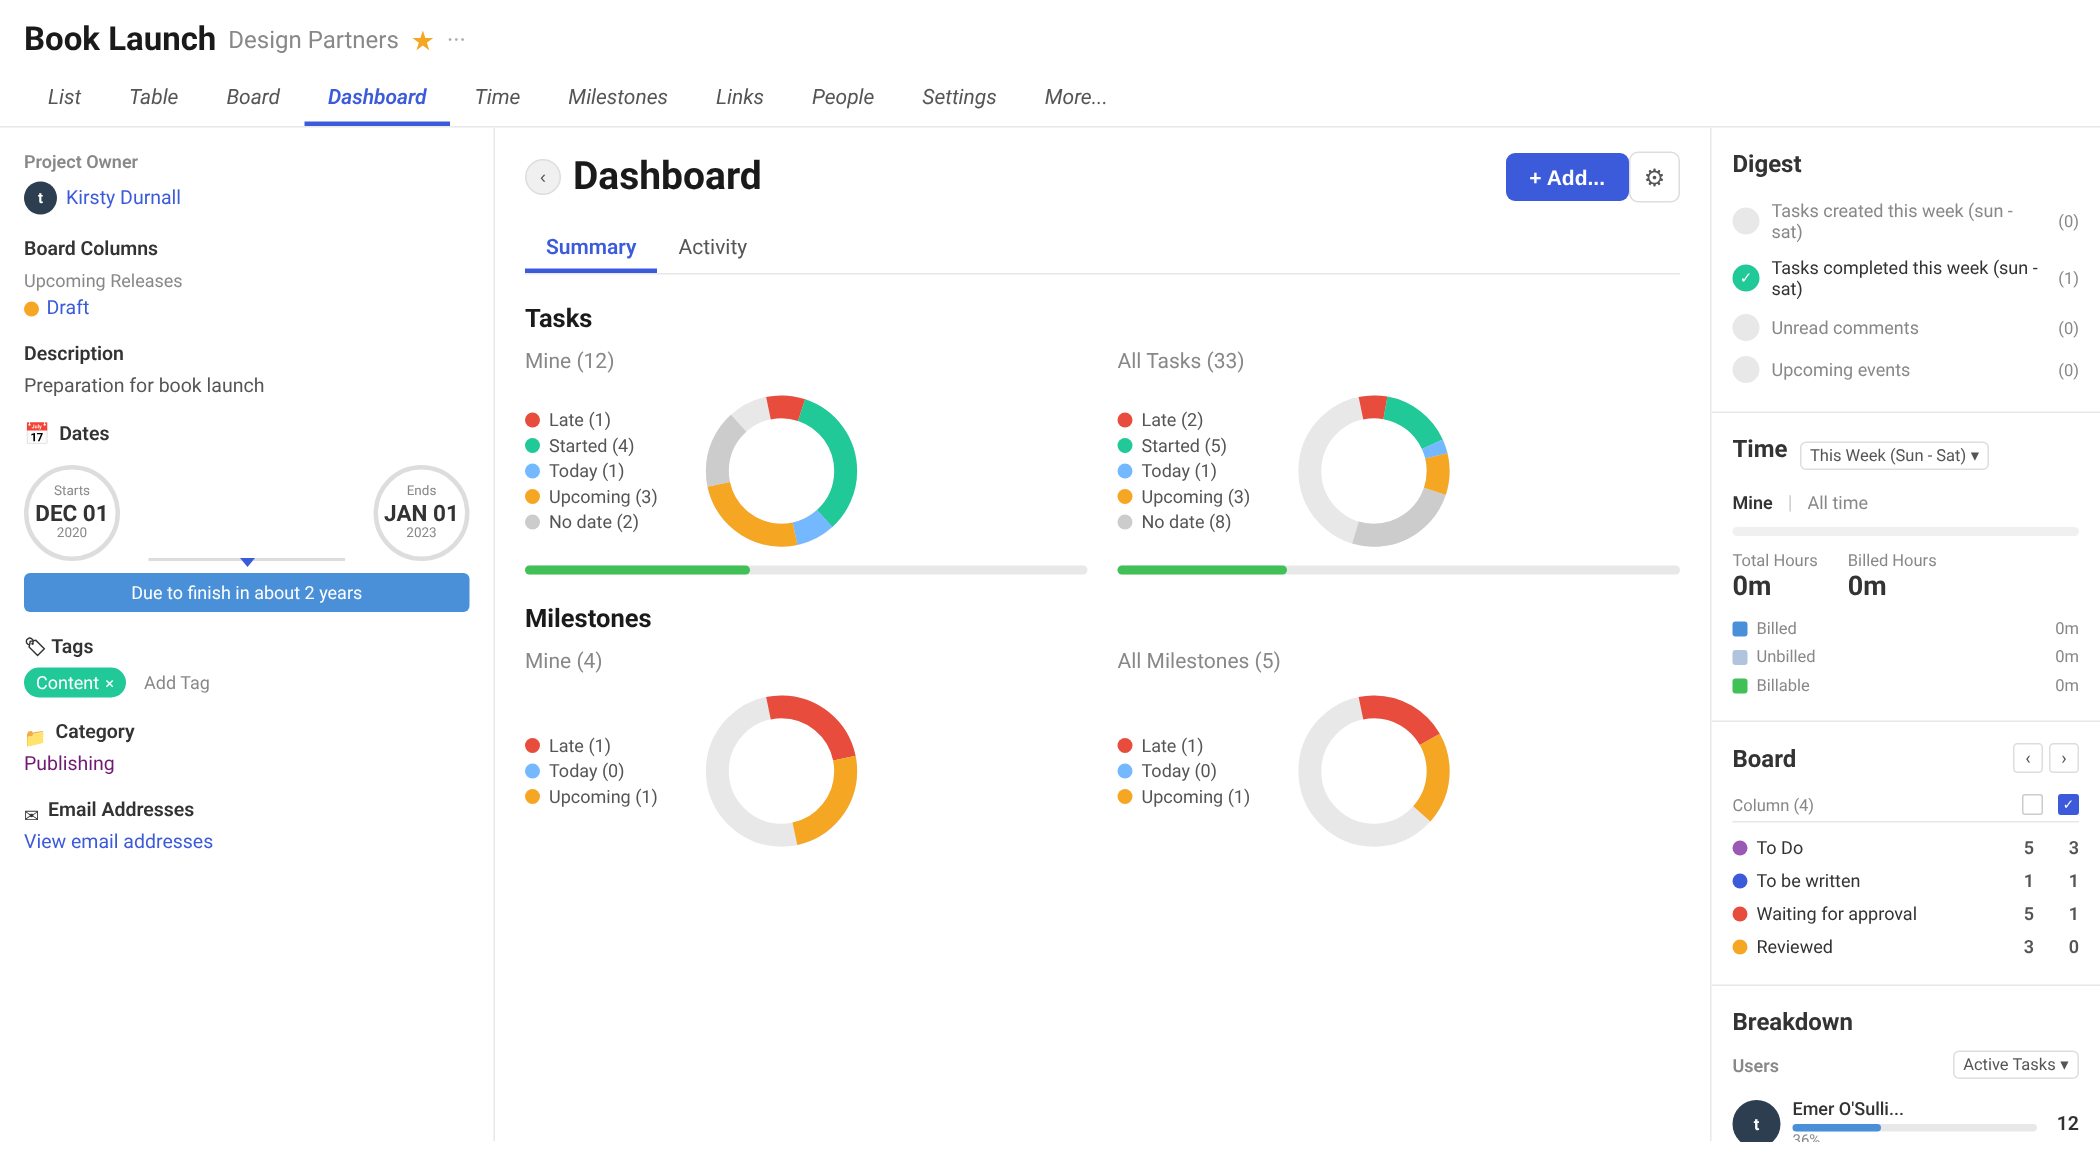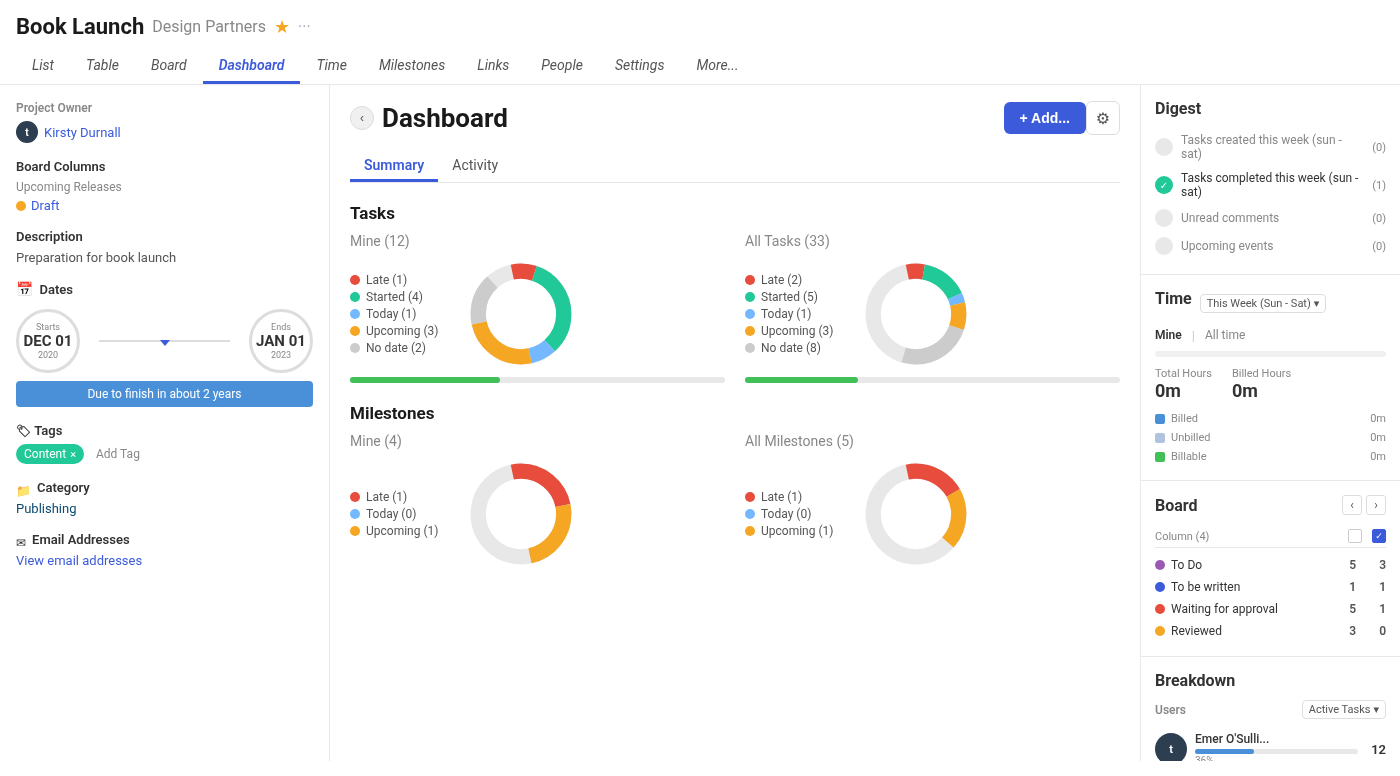--- a/index.html
+++ b/index.html
@@ -27,33 +27,33 @@
     .owner-name { color: #3b5bdb; font-size: 13px; display: flex; align-items: center; gap: 6px; cursor: pointer; }
     .avatar-small { width: 22px; height: 22px; border-radius: 50%; background: #2c3e50; color: #fff; display: flex; align-items: center; justify-content: center; font-size: 10px; font-weight: 700; flex-shrink: 0; }
     .board-col-name { color: #888; font-size: 12px; margin-bottom: 4px; }
     .draft-badge { display: flex; align-items: center; gap: 5px; font-size: 13px; }
     .dot { width: 10px; height: 10px; border-radius: 50%; flex-shrink: 0; }
     .dot-yellow { background: #f5a623; }
     .draft-label { color: #3b5bdb; }
     .desc-text { font-size: 13px; color: #555; }
     .dates-section { margin-bottom: 16px; }
     .dates-title { font-size: 13px; font-weight: 600; color: #333; display: flex; align-items: center; gap: 6px; margin-bottom: 12px; }
-    .dates-visual { display: flex; align-items: center; gap: 19px; margin-bottom: 8px; }
+    .dates-visual { display: flex; align-items: flex-end; gap: 19px; margin-bottom: 8px; }
     .date-circle { width: 64px; height: 64px; border-radius: 50%; border: 3px solid #ddd; display: flex; flex-direction: column; align-items: center; justify-content: center; flex-shrink: 0; }
     .date-circle .month-label { font-size: 9px; color: #888; }
     .date-circle .day { font-size: 15px; font-weight: 700; color: #333; }
     .date-circle .year { font-size: 9px; color: #888; }
     .date-line { flex: 1; height: 2px; background: #ddd; position: relative; }
     .date-line::after { content: ''; position: absolute; bottom: -4px; left: 50%; transform: translateX(-50%); width: 0; height: 0; border-left: 5px solid transparent; border-right: 5px solid transparent; border-top: 6px solid #3b5bdb; }
     .due-banner { background: #4a90d9; color: #fff; padding: 6px 10px; border-radius: 4px; font-size: 12px; text-align: center; margin-top: 4px; }
     .tags-section { margin-bottom: 16px; }
     .tag-item { display: inline-flex; align-items: center; gap: 4px; background: #20c997; color: #fff; padding: 3px 8px; border-radius: 12px; font-size: 12px; }
     .tag-x { cursor: pointer; font-size: 11px; }
     .add-tag { color: #888; font-size: 12px; cursor: pointer; margin-left: 6px; }
-    .category-val { color: #0c4a6e; font-size: 13px; cursor: pointer; }
+    .category-val { color: #701a75; font-size: 13px; cursor: pointer; }
     .email-link { color: #3b5bdb; font-size: 13px; cursor: pointer; }
 
     
     .content-area { flex: 1; display: flex; overflow: hidden; }
 
     
     .dashboard-panel { flex: 1; padding: 16px 20px; overflow-y: auto; }
     .dashboard-header { display: flex; align-items: center; justify-content: space-between; margin-bottom: 16px; }
     .collapse-btn { width: 24px; height: 24px; border-radius: 50%; background: #f0f0f0; border: 1px solid #ddd; cursor: pointer; display: flex; align-items: center; justify-content: center; font-size: 12px; color: #555; flex-shrink: 0; }
     .dashboard-title { font-size: 26px; font-weight: 700; color: #1a1a1a; }

